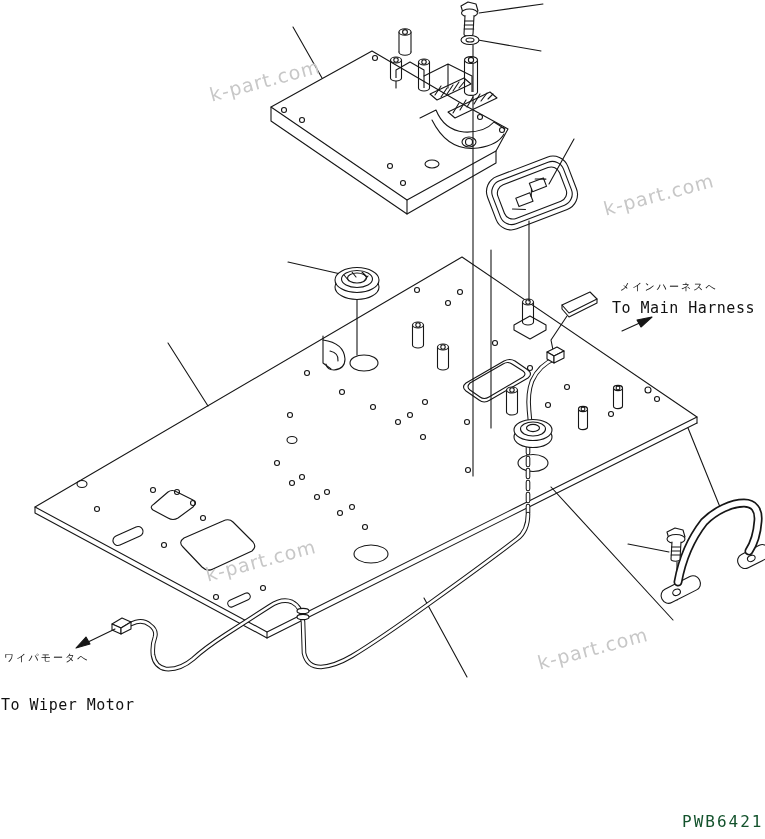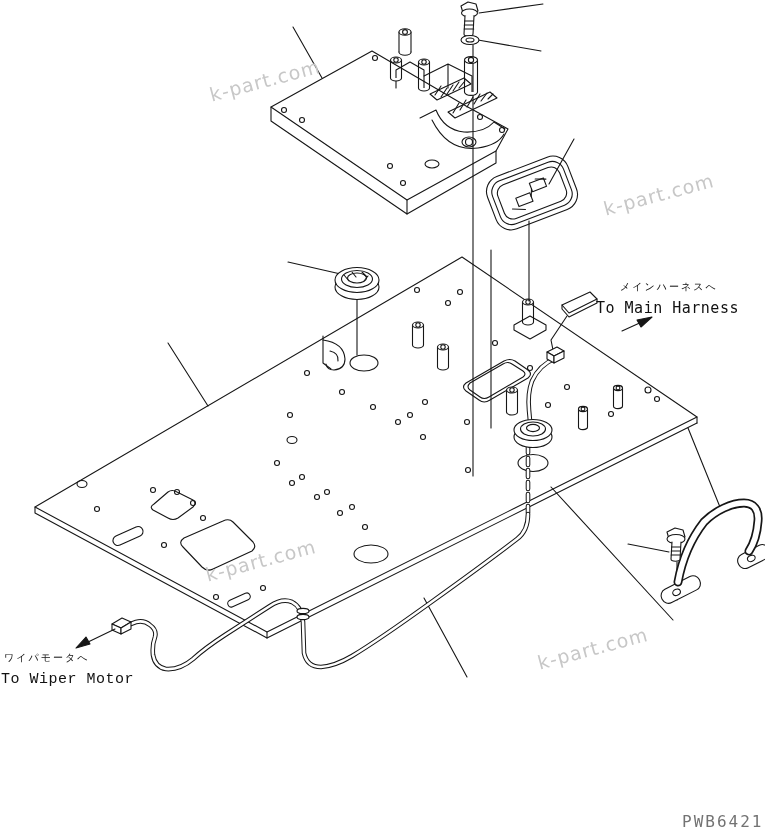--- a/index.html
+++ b/index.html
@@ -3,21 +3,21 @@
 <meta charset="utf-8">
 <style>
   html,body{margin:0;padding:0;background:#fff;}
   .stage{position:relative;width:765px;height:839px;background:#ffffff;overflow:hidden;
          font-family:"DejaVu Sans Mono","Liberation Mono",monospace;color:#1a1a1a;}
   svg{position:absolute;left:0;top:0;}
   svg *{vector-effect:non-scaling-stroke;}
   .lbl{position:absolute;white-space:nowrap;color:#111;}
   .jp{font-size:10px;letter-spacing:2px;}
   .en{font-size:15px;letter-spacing:.5px;}
-  .docnum{position:absolute;left:682px;top:812px;font-size:16px;letter-spacing:2px;color:#737373;}
+  .docnum{position:absolute;left:682px;top:812px;font-size:16px;letter-spacing:2px;color:#14532d;}
   .wm{position:absolute;font-family:"DejaVu Sans",sans-serif;font-size:19px;letter-spacing:1px;
       color:#c7c7c7;transform:rotate(-15deg);transform-origin:left center;user-select:none;}
 </style>
 </head>
 <body>
 
 <div class="stage">
 
   <svg width="765" height="839" viewBox="0 0 765 839" fill="none" stroke="#161616" stroke-width="1.1" stroke-linecap="round" stroke-linejoin="round">
 
@@ -295,22 +295,22 @@
       <path d="M622,331 L644,321"></path>
       <polygon points="652,317 637,320 641,327" fill="#161616"></polygon>
     </g>
     <g>
       <path d="M115,629 L86,643"></path>
       <polygon points="76,648 90,644 86,637" fill="#161616"></polygon>
     </g>
   </svg>
 
   <div class="lbl jp" style="left:620px;top:280px;">メインハーネスへ</div>
-  <div class="lbl en" style="left:596px;top:299px;text-align:right;">To Main Harness</div>
+  <div class="lbl en" style="left:612px;top:299px;text-align:right;">To Main Harness</div>
   <div class="lbl jp" style="left:4px;top:651px;">ワイパモータへ</div>
-  <div class="lbl en" style="left:1px;top:671px;font-family:Liberation Mono, monospace;">To Wiper Motor</div>
+  <div class="lbl en" style="left:1px;top:696px;">To Wiper Motor</div>
   <div class="docnum">PWB6421</div>
 
   <div class="wm" style="left:210px;top:84px;">k-part.com</div>
   <div class="wm" style="left:604px;top:198px;">k-part.com</div>
   <div class="wm" style="left:206px;top:564px;">k-part.com</div>
   <div class="wm" style="left:538px;top:652px;">k-part.com</div>
 </div>
 
 </body></html>

